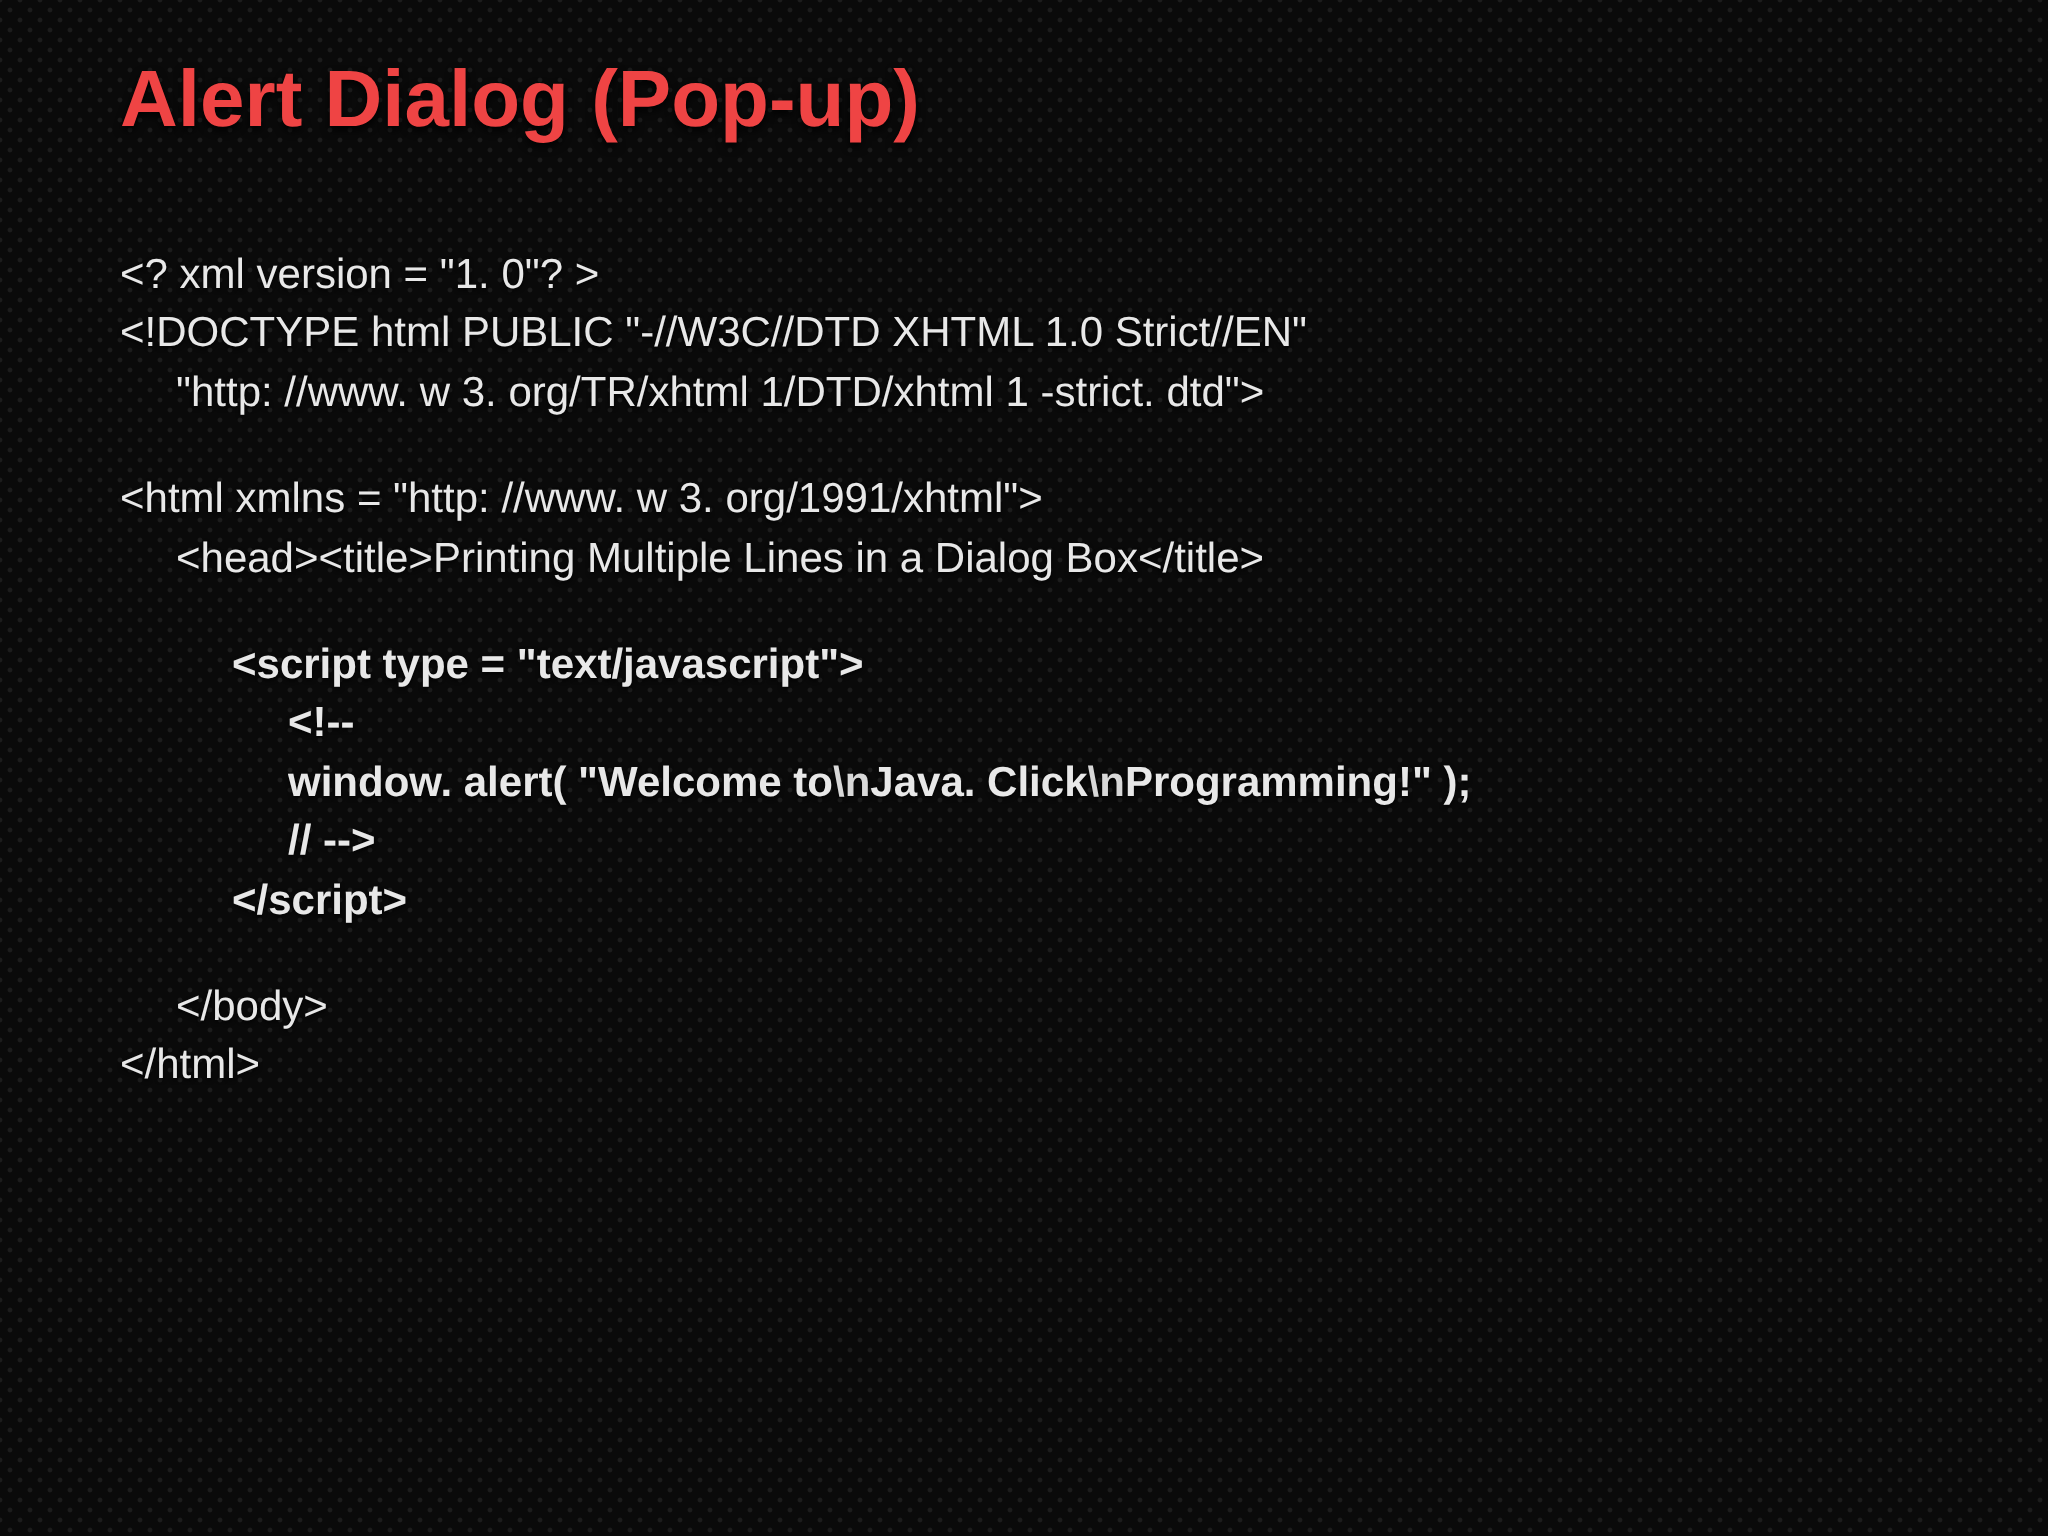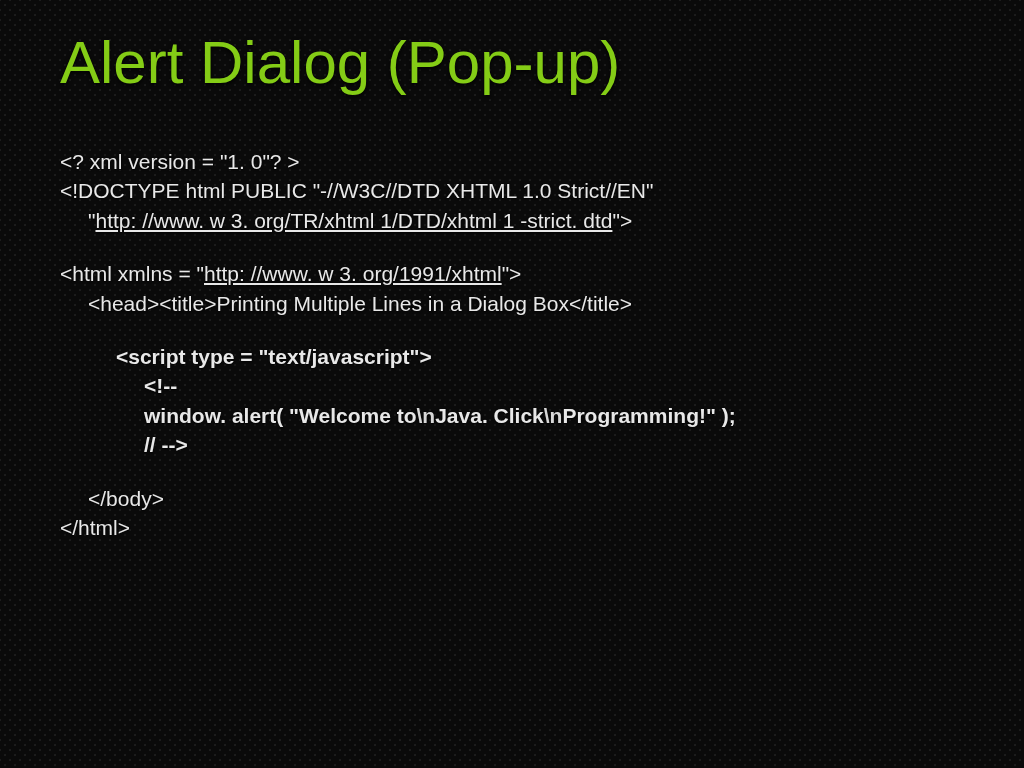--- a/index.html
+++ b/index.html
@@ -16,39 +16,38 @@
     background-image:
       radial-gradient(rgba(60,60,60,0.35) 1px, transparent 1.4px),
       radial-gradient(rgba(60,60,60,0.35) 1px, transparent 1.4px);
     background-size: 10px 10px, 10px 10px;
     background-position: 0 0, 5px 5px;
     color: #e8e8e8;
     box-sizing: border-box;
     padding: 28px 60px 0 60px;
   }
   h1 {
-    font-size: 60px;
-    font-weight: 400;
-    color: #84cc16;
+    font-size: 40px;
+    font-weight: 700;
+    color: #ef4444;
     margin: 0 0 50px 0;
     letter-spacing: 0px;
     text-shadow: 0 2px 4px rgba(0,0,0,0.9);
   }
   .block {
     font-size: 21px;
     line-height: 1.4;
     margin-bottom: 24px;
     text-shadow: 0 1px 2px rgba(0,0,0,0.8);
   }
   .block.bold { font-weight: 700; }
   .block.bold .esc { color: #d8d8d8; }
   .indent1 { padding-left: 28px; }
   .indent2 { padding-left: 56px; }
   .u {
-    text-decoration: underline;
     color: #e8e8e8;
   }
 </style>
 </head>
 <body>
 
 <h1>Alert Dialog (Pop-up)</h1>
 
 <div class="block">
   <div>&lt;? xml version = "1. 0"? &gt;</div>
@@ -65,18 +64,19 @@
   <div class="indent1">&lt;head&gt;&lt;title&gt;Printing Multiple Lines in a Dialog Box&lt;/title&gt;</div>
 </div>
 
 <div class="block bold indent2">
   <div>&lt;script type = "text/javascript"&gt;</div>
   <div class="indent1">&lt;!--</div>
   <div class="indent1">
     <span>window. alert( "Welcome to</span><span class="esc">\n</span><span>Java. Click</span><span class="esc">\n</span><span>Programming!" );</span>
   </div>
   <div class="indent1">// --&gt;</div>
+  <div>&lt;/script&gt;</div>
 </div>
 
 <div class="block indent1">
   <div>&lt;/body&gt;</div>
   <div style="margin-left:-28px">&lt;/html&gt;</div>
 </div>
 
 </body></html>

